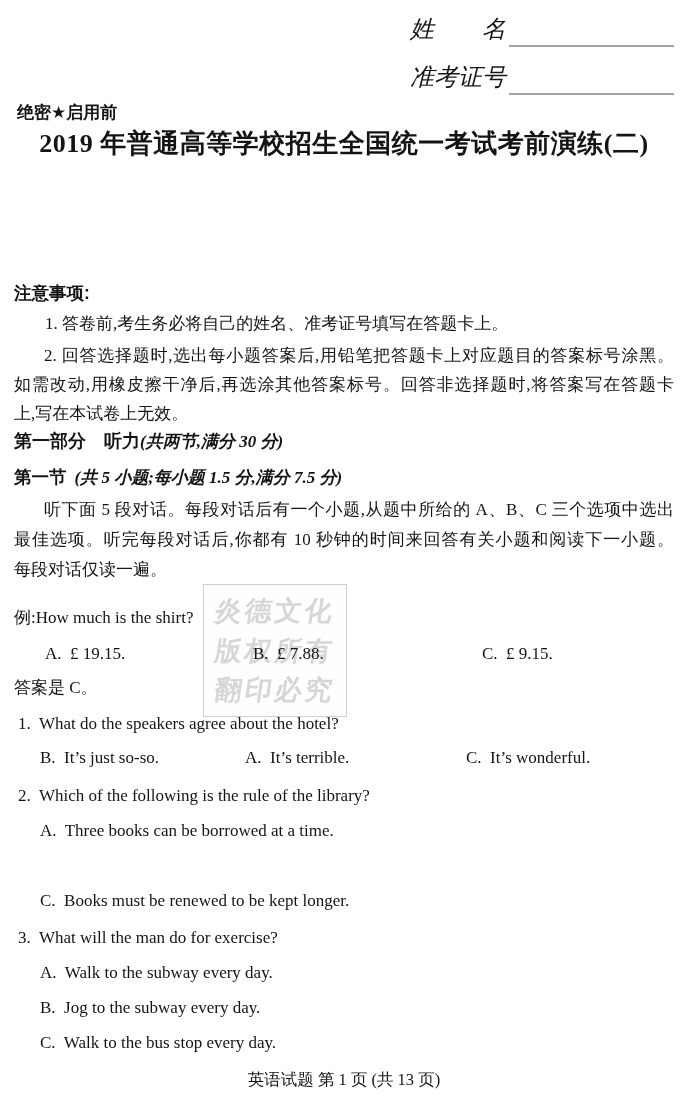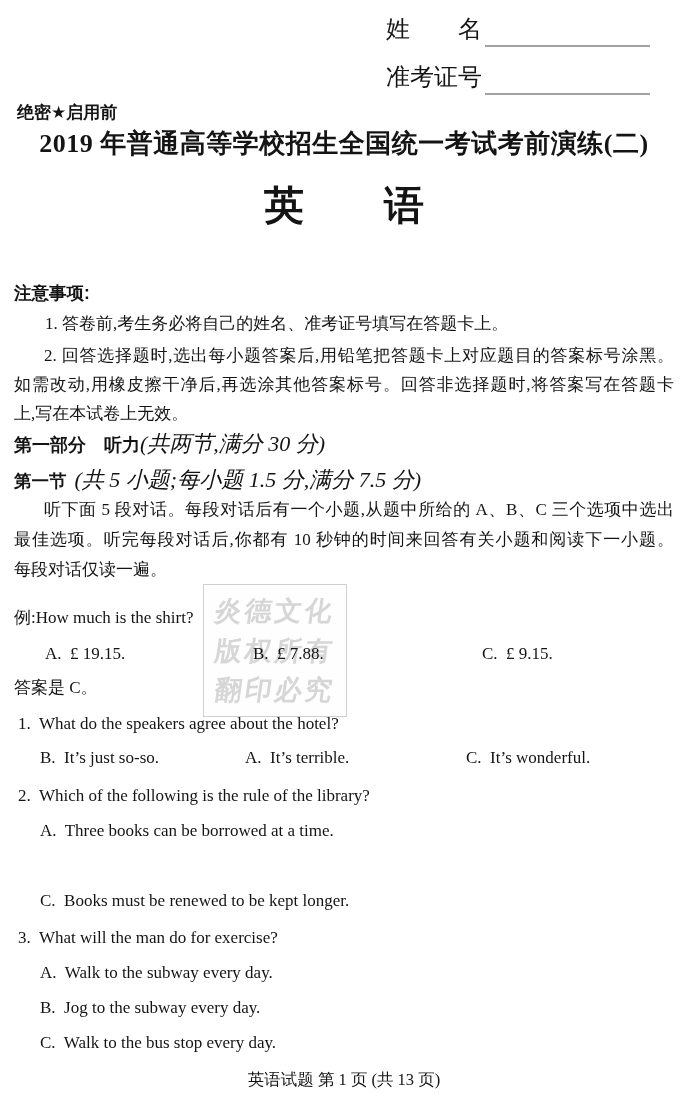--- a/index.html
+++ b/index.html
@@ -11,36 +11,36 @@
     color:#141414;
     font-size:17px;
     overflow:hidden;
   }
   .layer{position:absolute;z-index:1;}
   .sans{font-family:"Liberation Sans","DejaVu Sans",sans-serif;font-weight:bold;}
   .pre{white-space:pre-wrap;}
   .just{text-align:justify;text-align-last:justify;}
 
   
-  .fields{top:14px;left:386px;width:264px;}
+  .fields{top:14px;left:410px;width:264px;font-style:italic;}
   .frow{display:flex;align-items:flex-end;font-size:24px;line-height:30px;margin-bottom:18px;}
   .flabel{white-space:pre;}
   .fline{flex:1;border-bottom:2px solid #a2a2a2;height:26px;transform:translateY(3px);margin-left:3px;}
 
   .secrecy{top:101px;left:17px;font-size:17px;}
   .title{top:126px;left:0;width:688px;text-align:center;font-size:26px;font-weight:bold;letter-spacing:0.5px;}
   .subject{top:178px;left:0;width:688px;text-align:center;font-size:40px;font-weight:bold;}
 
   .notice-h{top:281px;left:14px;font-size:17.5px;}
   .note1{top:312px;left:45px;width:630px;}
   .note2{top:341px;left:14px;width:660px;line-height:29px;}
   .note2 .ind{padding-left:30px;}
 
   .p1head{top:429px;left:14px;font-size:18px;}
-  .headnote{font-family:"Liberation Serif","DejaVu Serif",serif;font-weight:normal;font-style:italic;font-size:22px;}
+  .headnote{font-family:"Liberation Serif","DejaVu Serif",serif;font-weight:bold;font-style:italic;font-size:17px;}
   .s1head{top:465px;left:14px;font-size:17.5px;}
   .s1head .headnote{margin-left:8px;}
 
   .listen{top:495px;left:14px;width:660px;line-height:30px;}
   .listen .ind{padding-left:30px;}
 
   .exq{top:606px;left:14px;}
   .optrow{display:grid;}
   .exopts{top:644px;left:45px;width:630px;grid-template-columns:200px 221px auto;gap:8px;}
   .exans{top:676px;left:14px;}
@@ -90,21 +90,20 @@
       <span class="fline"></span>
     </div>
     <div class="frow">
       <span class="flabel">准考证号</span>
       <span class="fline"></span>
     </div>
   </div>
 
   <div class="layer secrecy sans">绝密★启用前</div>
   <div class="layer title">2019 年普通高等学校招生全国统一考试考前演练(二)</div>
-  <div class="layer subject">英　　语</div>
 
   <div class="layer notice-h sans">注意事项:</div>
   <div class="layer note1">1. 答卷前,考生务必将自己的姓名、准考证号填写在答题卡上。</div>
   <div class="layer note2">
     <div class="ind just">2. 回答选择题时,选出每小题答案后,用铅笔把答题卡上对应题目的答案标号涂黑。</div>
     <div class="just">如需改动,用橡皮擦干净后,再选涂其他答案标号。回答非选择题时,将答案写在答题卡</div>
     <div>上,写在本试卷上无效。</div>
   </div>
 
   <div class="layer p1head sans"><span>第一部分　听力</span><span class="headnote">(共两节,满分 30 分)</span></div>

